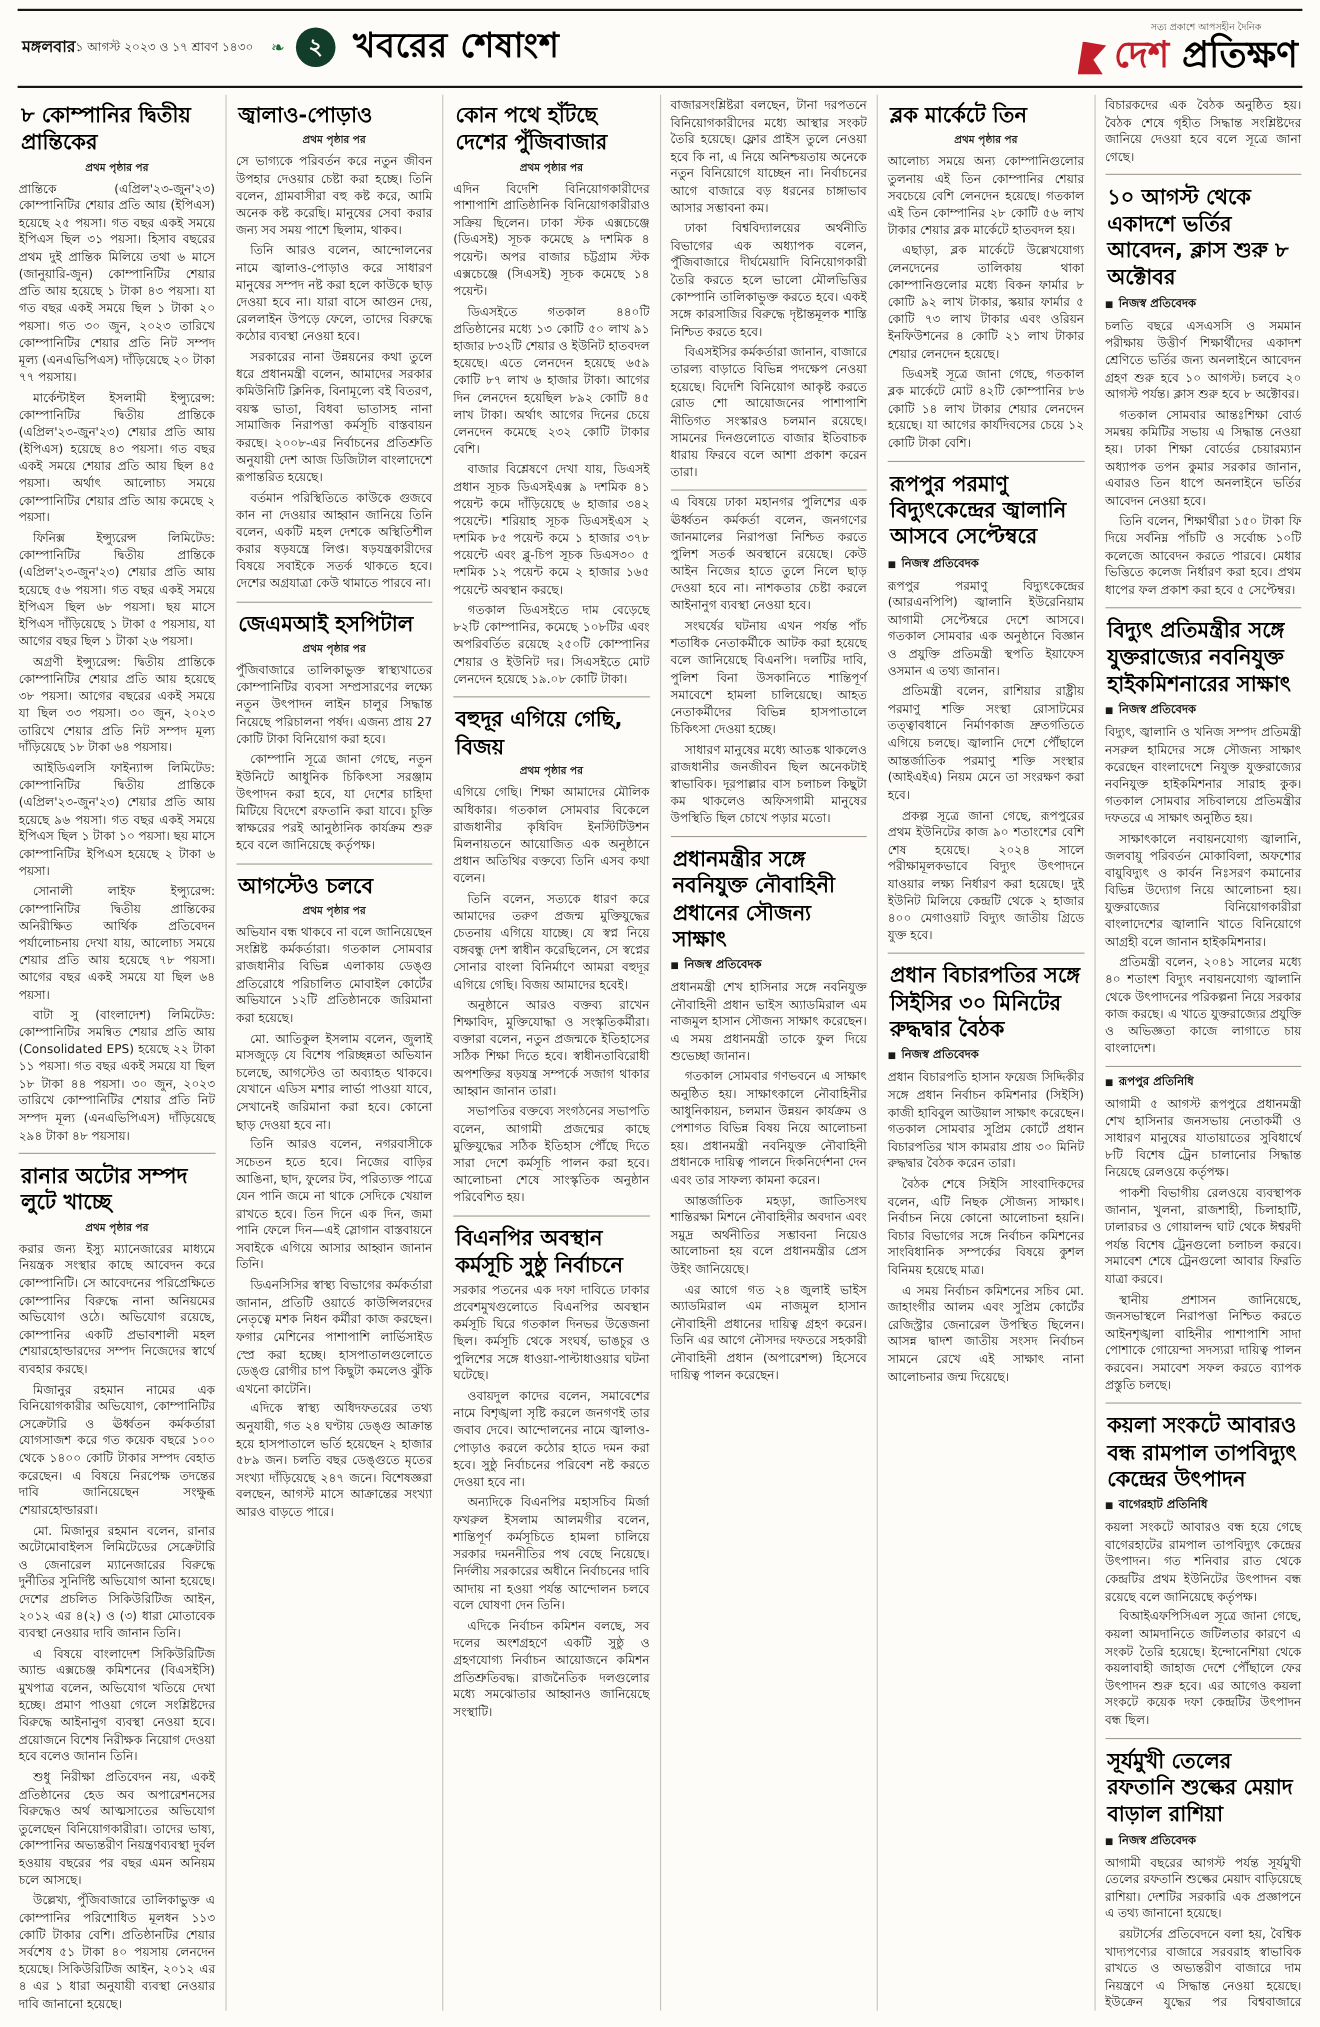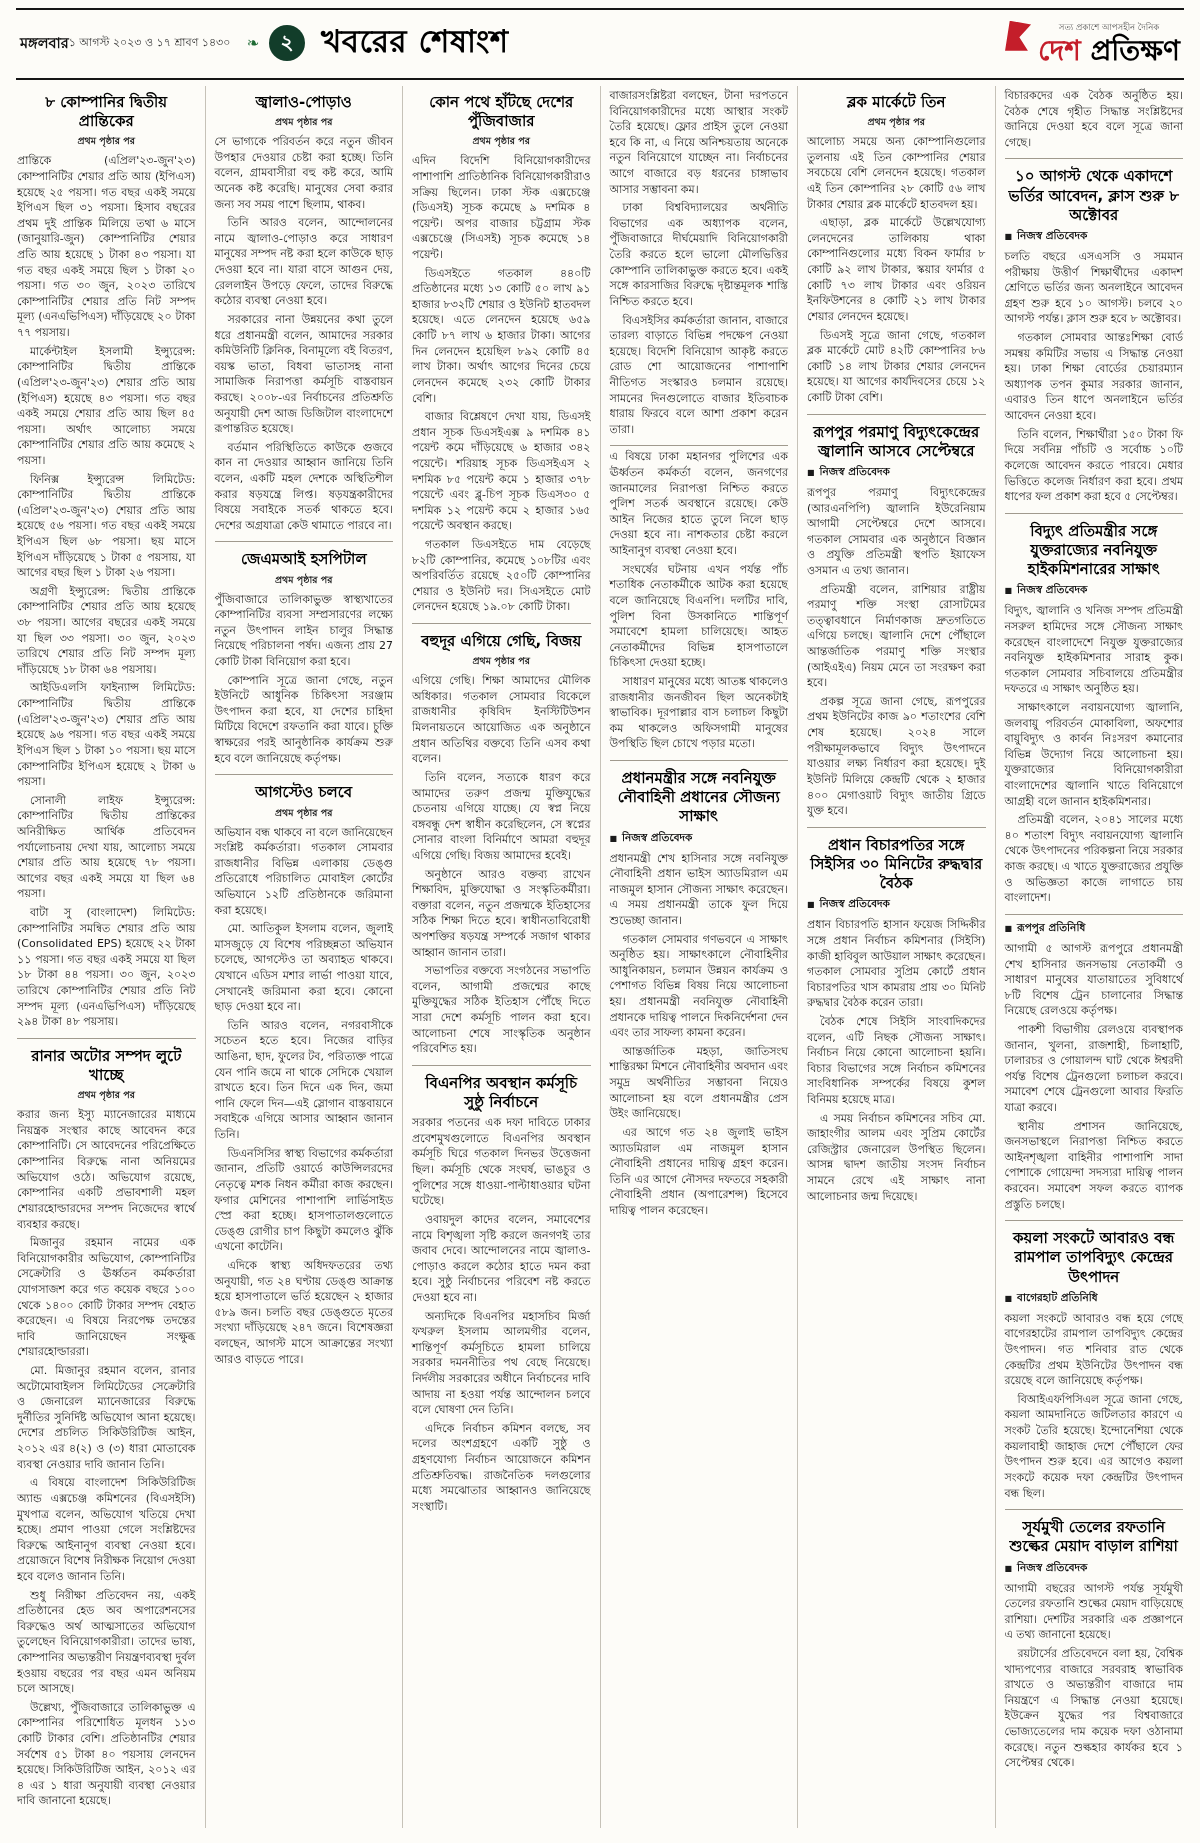--- a/index.html
+++ b/index.html
@@ -26,50 +26,50 @@
   .day { font-size: 14.5px; font-weight: bold; color: #111; }
   .date { font-size: 11px; color: #333; margin-top: 2px; }
   .leaf { color: #1f6b35; font-size: 15px; margin: 0 10px 0 16px; }
   .page-circle {
     width: 36px; height: 36px; border-radius: 50%;
     background: #123d2a; color: #ffffff;
     display: flex; align-items: center; justify-content: center;
     font-size: 20px; font-weight: bold; margin-right: 16px; flex: 0 0 auto;
   }
   .section-title { font-size: 31px; font-weight: bold; color: #000; letter-spacing: 0.5px; }
-  .logo-area { margin-left: auto; display: flex; align-items: flex-start; gap: 7px; }
+  .logo-area { margin-left: auto; display: flex; align-items: flex-end; gap: 7px; }
   .logo-mark {
     width: 26px; height: 30px; background: #c41e2a;
     clip-path: polygon(0 100%, 18% 0, 100% 12%, 55% 55%, 88% 100%);
     flex: 0 0 auto;
   }
   .logo-text { text-align: center; }
   .tagline { font-size: 8.5px; color: #555; margin-bottom: 1px; }
-  .logo { font-size: 28px; font-weight: bold; line-height: 1.05; color: #000; }
+  .logo { font-size: 33px; font-weight: bold; line-height: 1.05; color: #000; }
   .logo .red { color: #c41e2a; }
   
   .columns {
     display: flex;
     margin-top: 6px;
     height: 1742px;
     overflow: hidden;
   }
   .col {
     flex: 1 1 0;
     padding: 2px 9px 0;
     border-right: 1px solid #c6c2b8;
     overflow: hidden;
     min-width: 0;
   }
   .col:first-child { padding-left: 1px; }
   .col:last-child { border-right: none; padding-right: 1px; }
   .article + .article { border-top: 1px solid #a09a8e; margin-top: 8px; padding-top: 3px; }
   .headline {
-    font-size: 15px; line-height: 1.28; font-weight: bold;
-    text-align: center; color: #000; margin: 5px 2px 3px;
+    font-size: 19px; line-height: 1.28; font-weight: bold;
+    text-align: left; color: #000; margin: 5px 2px 3px;
   }
   .kicker {
     font-size: 9.5px; font-weight: bold; text-align: center;
     color: #222; margin-bottom: 4px;
   }
   .byline {
     font-size: 10.5px; font-weight: bold; color: #111;
     margin: 2px 0 4px; display: flex; align-items: center; gap: 5px;
   }
   .byline .bullet { font-size: 8px; color: #1a1a1a; }

